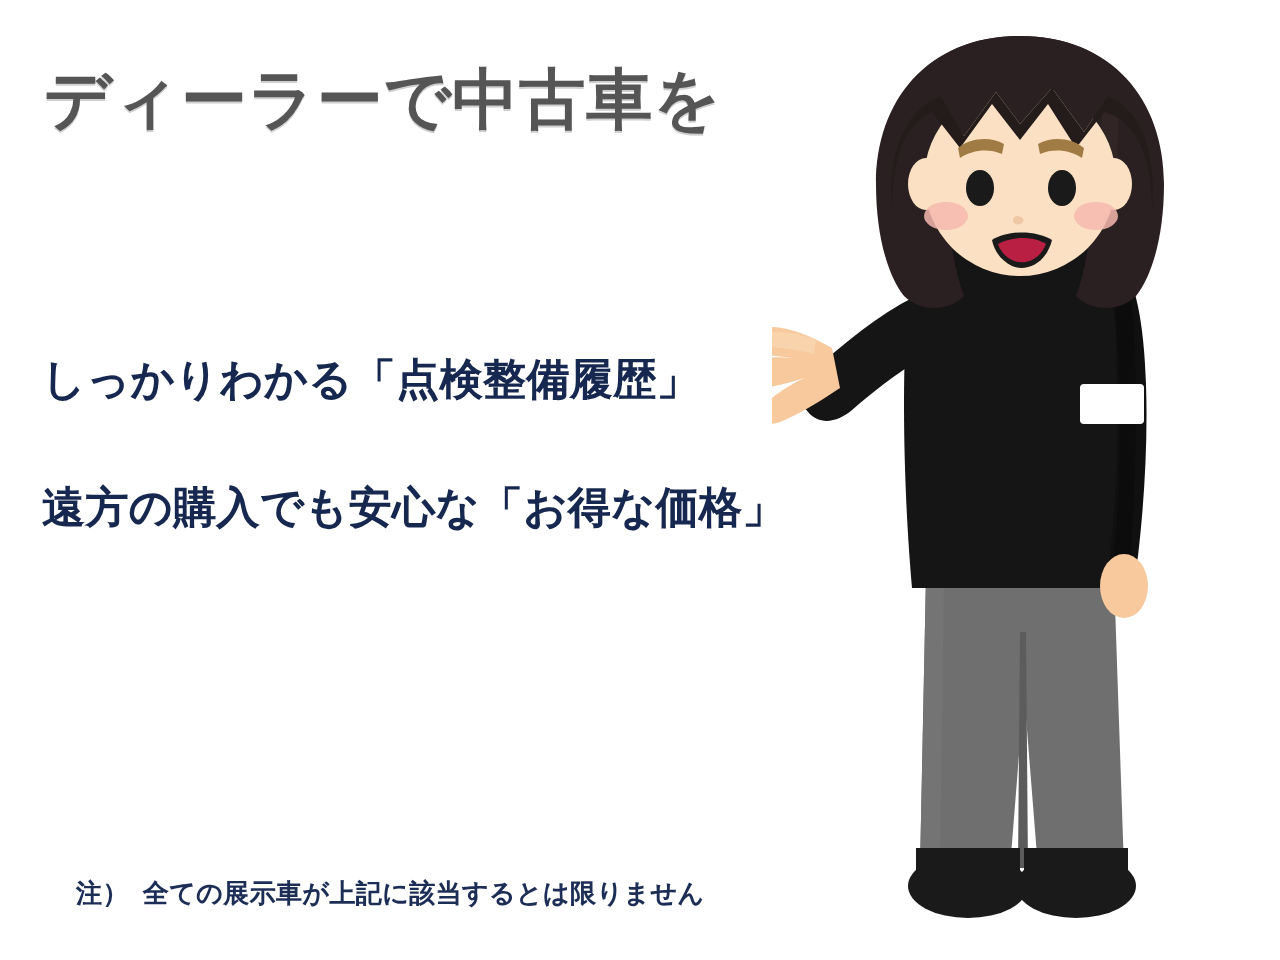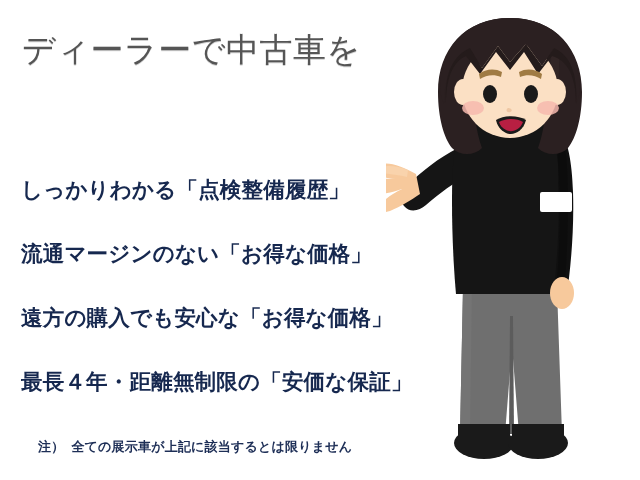--- a/index.html
+++ b/index.html
@@ -19,21 +19,21 @@
   }
 
   
   .headline {
     position: absolute;
     left: 22px;
     top: 28px;
     width: 400px;
     color: #555555;
     font-size: 33px;
-    font-weight: 400;
+    font-weight: 700;
     line-height: 1.32;
     letter-spacing: 0.5px;
     text-shadow: 0 1px 0 rgba(170,170,170,0.55);
   }
   .headline .hl-line { display: block; white-space: nowrap; }
   .headline .hl-line.indent { padding-left: 16px; }
 
   .bullets {
     position: absolute;
     left: 21px;
@@ -78,23 +78,21 @@
 <body>
 
 <div id="slide">
 
   <div class="headline">
     <span class="hl-line">ディーラーで中古車を</span>
   </div>
 
   <div class="bullets">
     <span class="bullet-line">しっかりわかる「点検整備履歴」</span>
-    <span class="bullet-line">流通マージンのない「お得な価格」</span>
     <span class="bullet-line">遠方の購入でも安心な「お得な価格」</span>
-    <span class="bullet-line">最長４年・距離無制限の「安価な保証」</span>
   </div>
 
   <div class="footnote">
     <span class="fn-mark">注）</span><span>全ての展示車が上記に該当するとは限りません</span>
   </div>
 
   <div id="person">
     <svg viewBox="0 0 250 452" xmlns="http://www.w3.org/2000/svg" aria-hidden="true">
 
       <g>

